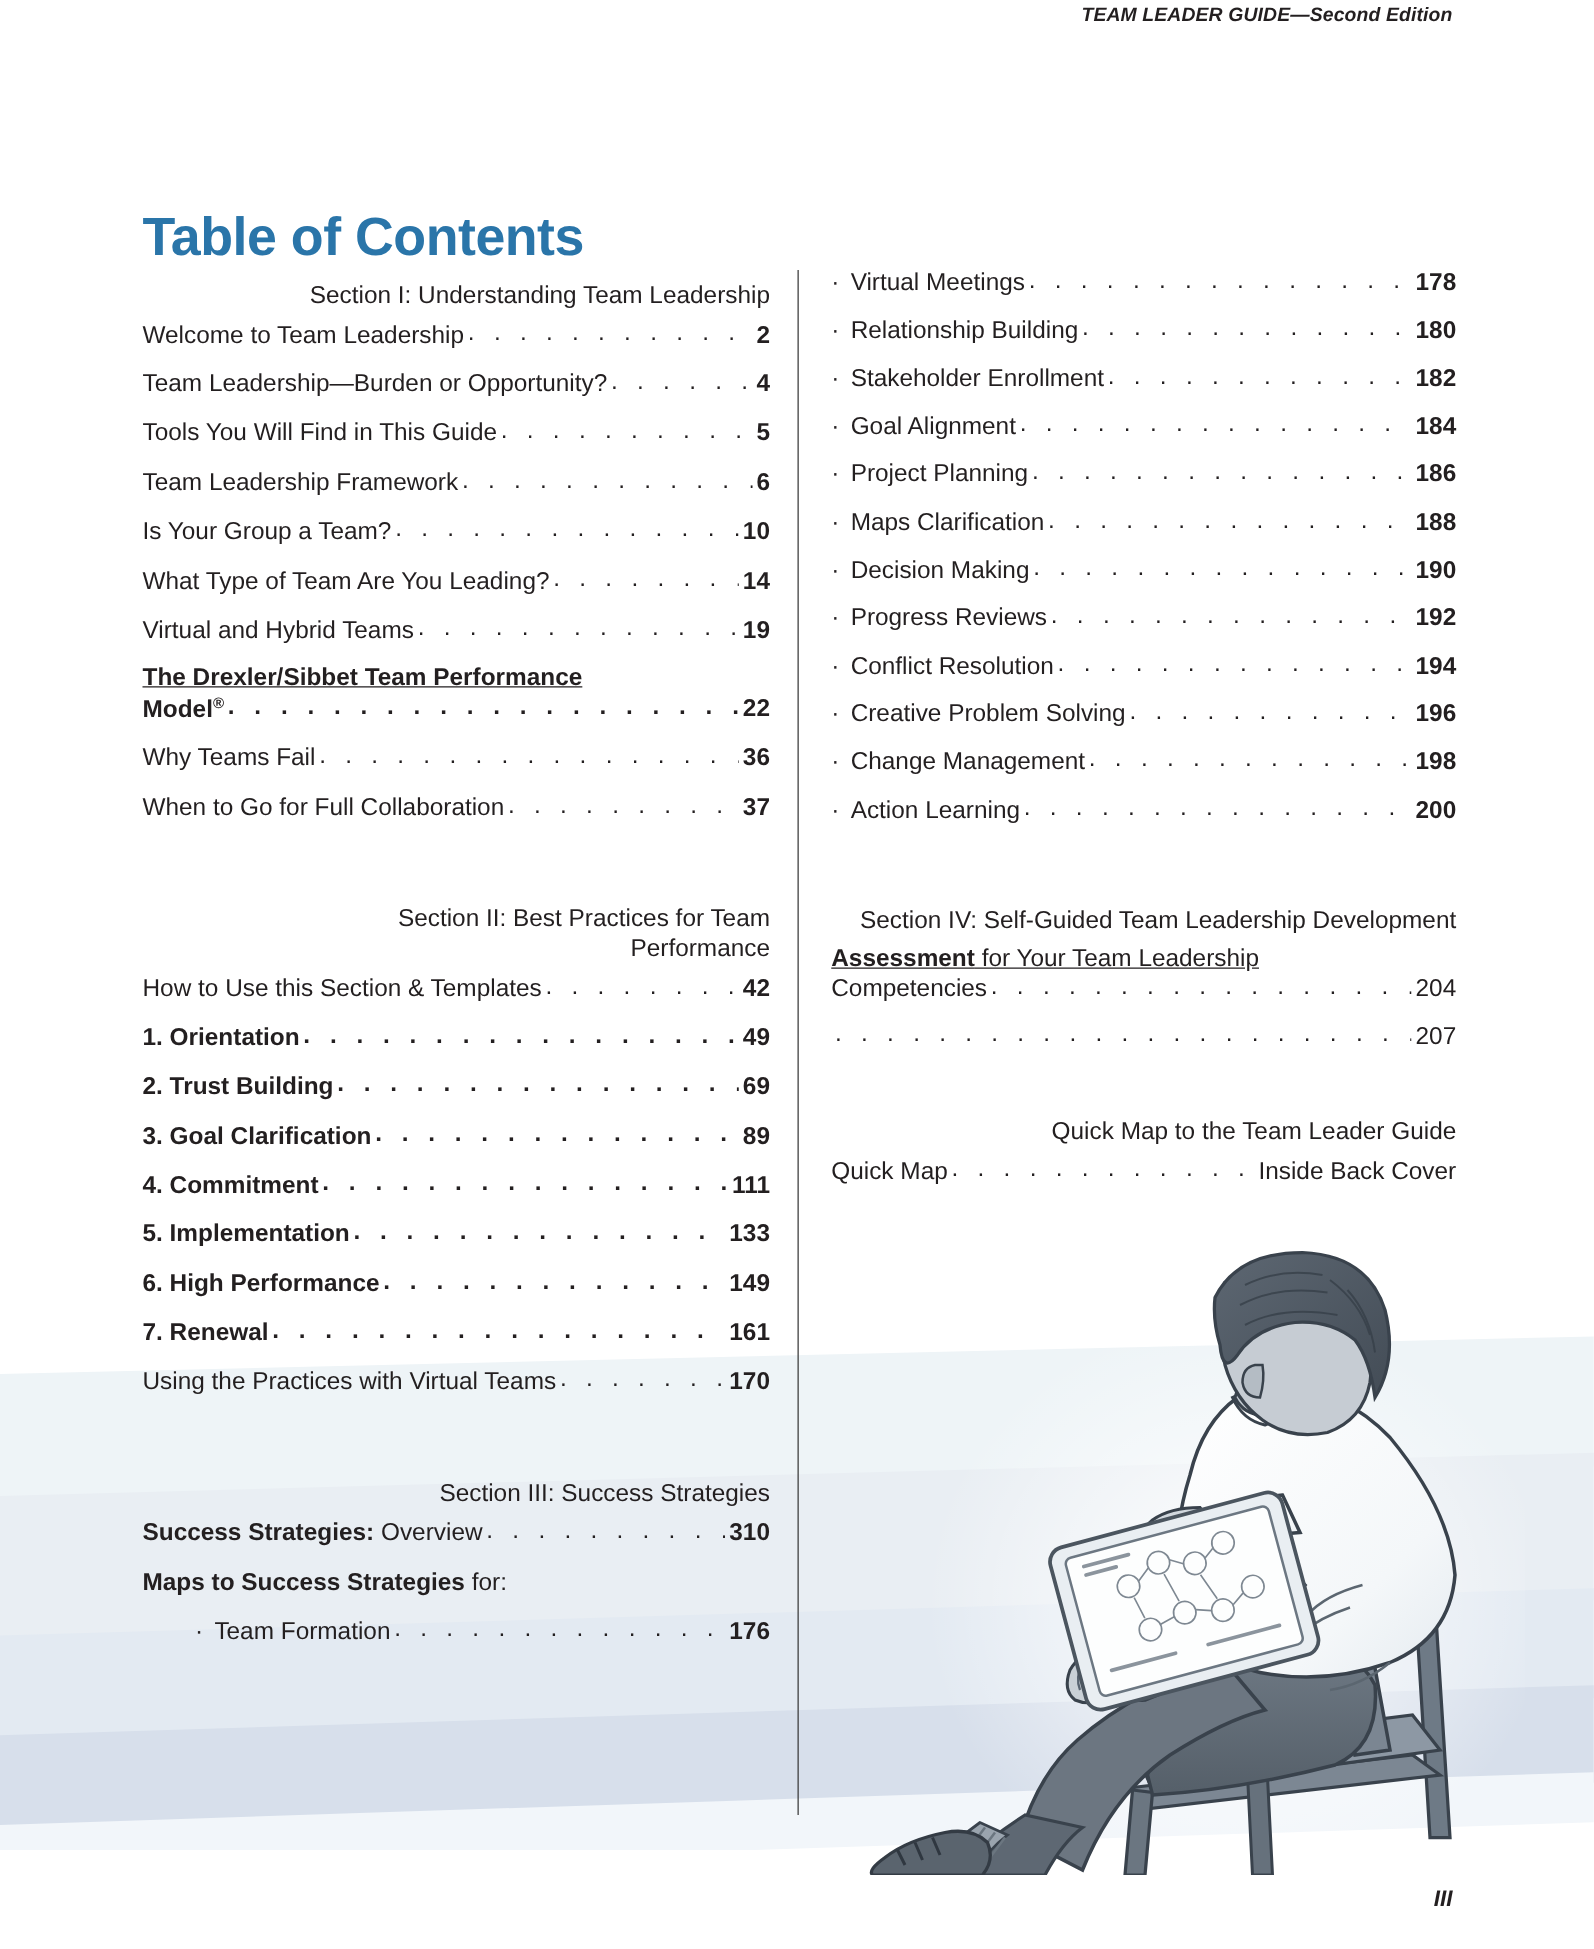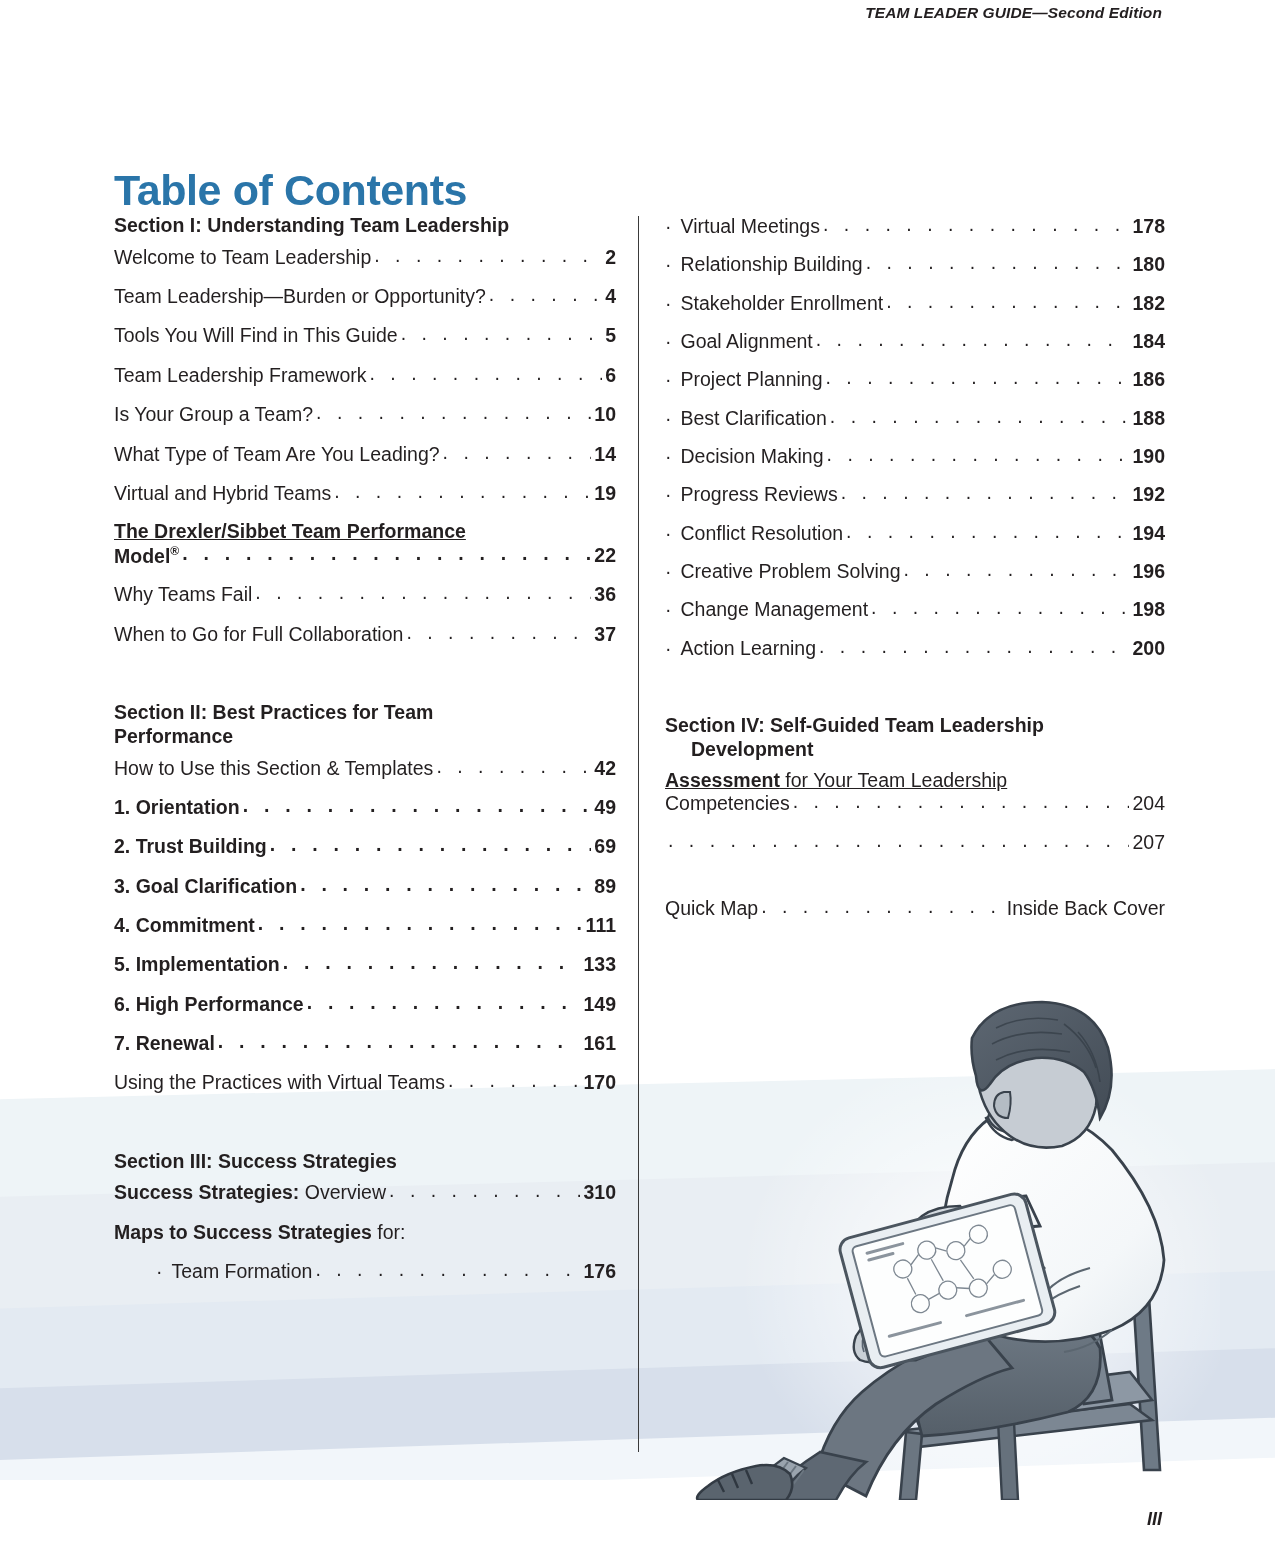--- a/index.html
+++ b/index.html
@@ -43,22 +43,22 @@
   .col-left{left:114px;width:502px;}
   .col-right{left:665px;width:500px;}
 
   .divider{
     position:absolute;left:638px;top:216px;
     width:1px;height:1236px;background:#3a3a3a;z-index:4;
   }
 
   
   .sec-head{
-    font-size:19.5px;font-weight:bold;line-height:1.22;
-    margin:0 0 7px 0;color:#231f20;
+    font-size:19.5px;font-weight:normal;line-height:1.22;
+    margin:11px 0 7px 0;color:#231f20;text-align:right;
   }
   .sec-head.hang{padding-left:26px;text-indent:-26px;}
 
   .entry{
     display:flex;align-items:baseline;
     font-size:19.5px;line-height:1.30;
     margin:0 0 14px 0;color:#231f20;
     white-space:nowrap;
   }
   .entry .txt{flex:0 0 auto;}
@@ -297,21 +297,21 @@
       <span class="pg">184</span>
     </div>
     <div class="entry tight bullet-row">
       <span class="bul">·</span>
       <span class="txt">Project Planning</span>
       <span class="leader">. . . . . . . . . . . . . . . . . . . . . . . . . . . . . . . . . . . . . . . . . . . . . . . . .</span>
       <span class="pg">186</span>
     </div>
     <div class="entry tight bullet-row">
       <span class="bul">·</span>
-      <span class="txt">Best Clarification</span>
+      <span class="txt">Maps Clarification</span>
       <span class="leader">. . . . . . . . . . . . . . . . . . . . . . . . . . . . . . . . . . . . . . . . . . . . . . . . .</span>
       <span class="pg">188</span>
     </div>
     <div class="entry tight bullet-row">
       <span class="bul">·</span>
       <span class="txt">Decision Making</span>
       <span class="leader">. . . . . . . . . . . . . . . . . . . . . . . . . . . . . . . . . . . . . . . . . . . . . . . . .</span>
       <span class="pg">190</span>
     </div>
     <div class="entry tight bullet-row">
@@ -361,20 +361,21 @@
       </span>
     </div>
 
     <div class="entry pg-reg">
       <span class="leader">. . . . . . . . . . . . . . . . . . . . . . . . . . . . . . . . . . . . . . . . . . . . . . . . .</span>
       <span class="pg">207</span>
     </div>
 
     <div class="sp-md"></div>
 
+    <div class="sec-head">Quick Map to the Team Leader Guide</div>
 
     <div class="entry pg-reg">
       <span class="txt">Quick Map</span>
       <span class="leader">. . . . . . . . . . . . . . . . . . . . . . . . . . . . . . . . . . . . . . . . . . . . . . . . .</span>
       <span class="pg">Inside Back Cover</span>
     </div>
 
   </div>
 
   <div class="illus">

